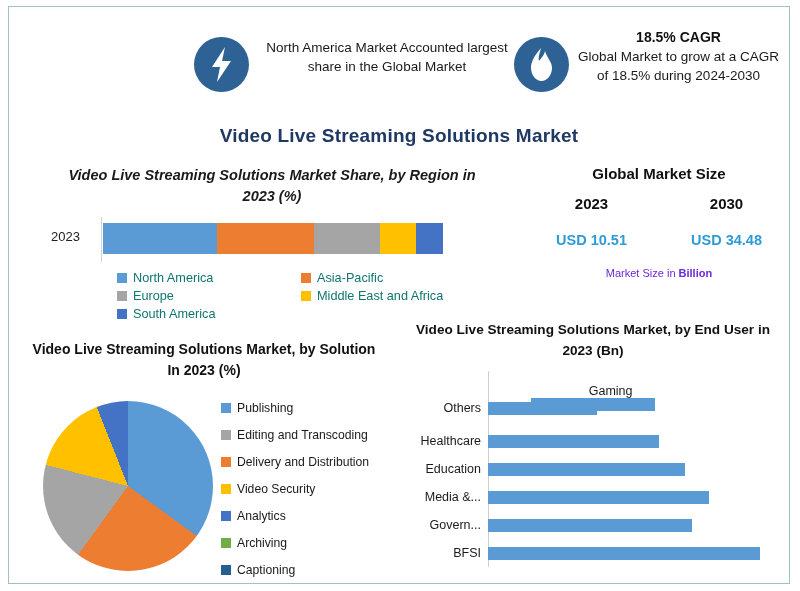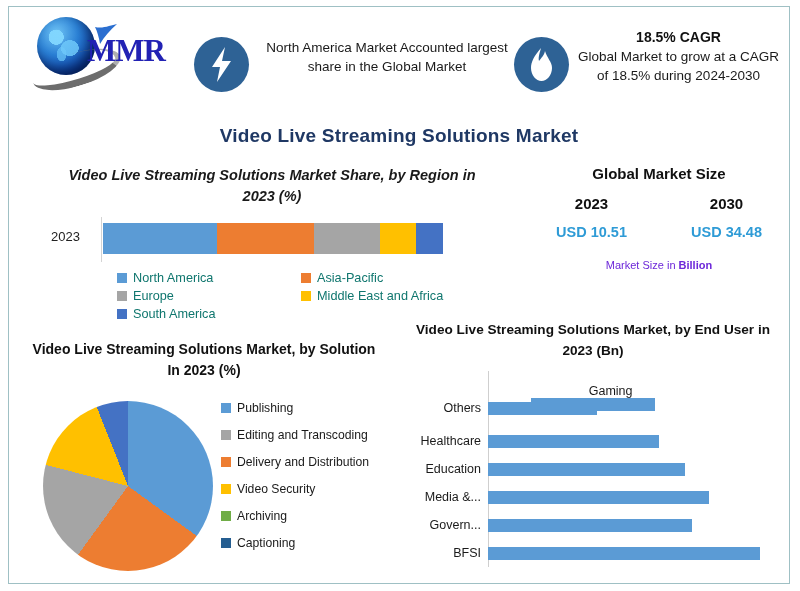--- a/index.html
+++ b/index.html
@@ -47,21 +47,21 @@
   .ylab2023{position:absolute;left:22px;top:64px;font-size:13px;color:#222;font-weight:normal;}
   .rlegend{position:absolute;left:88px;top:106px;width:400px;
     display:grid;grid-template-columns:184px 216px;row-gap:4px;font-size:12.7px;color:#0f766e;}
   .li{display:flex;align-items:center;gap:6px;}
   .sw{width:10px;height:10px;flex:0 0 10px;}
 
   
   .gms{position:absolute;left:515px;top:158px;width:270px;}
   .gms .gt{text-align:center;font-size:15px;font-weight:bold;color:#111;}
   .gyrs{display:flex;justify-content:space-around;margin-top:13px;font-size:15px;font-weight:bold;color:#111;}
-  .gvals{display:flex;justify-content:space-around;margin-top:12px;font-size:14.5px;font-weight:bold;color:#2e9bd6;}
+  .gvals{display:flex;justify-content:space-around;margin-top:20px;font-size:14.5px;font-weight:bold;color:#2e9bd6;}
   .gnote{text-align:center;margin-top:19px;font-size:11px;color:#6d28d9;}
   .gnote b{font-weight:bold;}
 
   
   .pie-sec{position:absolute;left:12px;top:332px;width:400px;height:250px;}
   .pie-sec .ttl{text-align:center;font-size:14px;font-weight:bold;color:#111;line-height:21px;width:350px;margin-left:8px;}
   .pie{position:absolute;left:22px;top:62px;width:170px;height:170px;border-radius:50%;}
   .pielegend{position:absolute;left:200px;top:62px;font-size:12.2px;color:#1a1a1a;
     display:flex;flex-direction:column;gap:13px;}
 
@@ -74,28 +74,20 @@
   .baxis{position:absolute;left:93px;top:0;width:1.2px;height:196px;background:#cfcfcf;}
   .bval{height:13px;background:#5b9bd5;margin-left:0;}
 </style>
 </head>
 <body>
 
 <div class="frame">
 
   <div class="header">
 
-    <div class="logo">
-      <div class="globe"></div>
-      <div class="swoosh"></div>
-      <svg class="tick" viewBox="0 0 26 22">
-        <path d="M2 4 C10 6 18 2 24 1 C17 7 11 14 7 21 C6 14 4 8 2 4 Z" fill="#2b6fd0"></path>
-      </svg>
-      <div class="mmr">MMR</div>
-    </div>
 
     <div class="hblock hb1">
       <div class="circ">
         <svg viewBox="0 0 55 55" width="55" height="55">
             <path d="M31 10 L18 30 H26 L23 45 L37 24 H28 Z" fill="#ffffff"></path>
           </svg>
       </div>
       <div class="htext">North America Market Accounted largest share in the Global Market</div>
     </div>
 
@@ -179,20 +171,24 @@
         </div>
         <div class="li">
           <span class="sw" style="background:#ed7d31"></span>
           <span>Delivery and Distribution</span>
         </div>
         <div class="li">
           <span class="sw" style="background:#ffc000"></span>
           <span>Video Security</span>
         </div>
         <div class="li">
+          <span class="sw" style="background:#4472c4"></span>
+          <span>Analytics</span>
+        </div>
+        <div class="li">
           <span class="sw" style="background:#70ad47"></span>
           <span>Archiving</span>
         </div>
         <div class="li">
           <span class="sw" style="background:#255e91"></span>
           <span>Captioning</span>
         </div>
       </div>
   </div>
 

